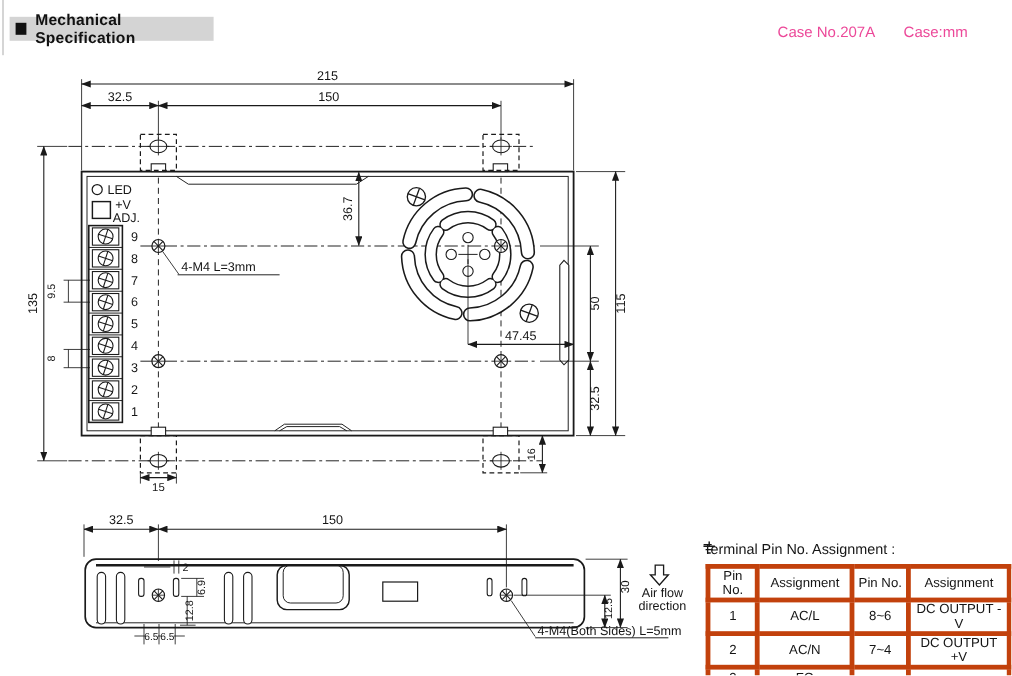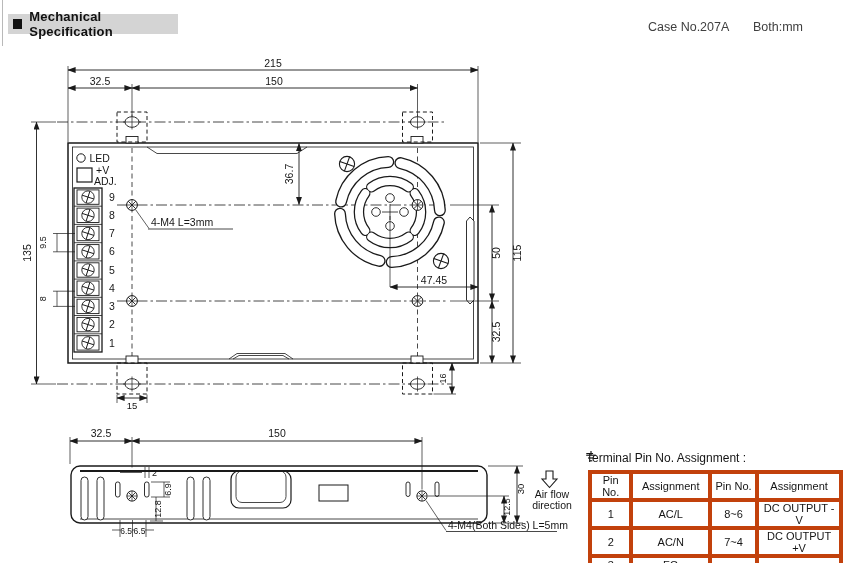--- a/index.html
+++ b/index.html
@@ -3,21 +3,21 @@
 <meta charset="utf-8">
 <style>
   html,body{margin:0;padding:0;background:#fff;}
   .page{position:relative;width:843px;height:563px;background:#fff;overflow:hidden;
         font-family:"Liberation Sans",sans-serif;color:#111;}
   .edge-line{position:absolute;left:2px;top:0;width:1px;height:46px;background:#b9b9b9;}
   .hdr{position:absolute;left:8px;top:14px;width:170px;height:20px;background:#d4d4d4;
        display:flex;align-items:center;}
   .hdr .sq{width:10px;height:10px;background:#111;margin-left:5px;}
   .hdr .ttl{font-size:13px;font-weight:700;margin-left:7px;letter-spacing:0.2px;}
-  .caseinfo{position:absolute;top:20px;font-size:12.5px;color:#404040;}
+  .caseinfo{position:absolute;top:20px;font-size:12.5px;color:#ec4899;}
   .ci1{left:648px;} .ci2{left:753px;}
   svg{position:absolute;left:0;top:0;}
   svg text{font-family:"Liberation Sans",sans-serif;fill:#161616;}
   .t{font-size:10.5px;text-anchor:middle;}
   .tl{font-size:10.5px;text-anchor:start;}
   .t9{font-size:9px;text-anchor:middle;}
   .t95{font-size:9.5px;text-anchor:middle;}
   .t85{font-size:8.5px;text-anchor:middle;}
   .ol{stroke:#1a1a1a;stroke-width:1.5;fill:none;}
   .ol2{stroke:#1a1a1a;stroke-width:0.8;fill:none;}
@@ -44,21 +44,21 @@
 <body>
 
 <div class="page">
   <div class="edge-line"></div>
 
   <div class="hdr">
     <div class="sq"></div>
     <div class="ttl">Mechanical Specification</div>
   </div>
   <div class="caseinfo ci1">Case No.207A</div>
-  <div class="caseinfo ci2">Both:mm</div>
+  <div class="caseinfo ci2">Case:mm</div>
 
   <svg width="843" height="563" viewBox="0 0 843 563">
     <defs>
       <marker id="ar" viewBox="0 0 8 6" refX="7.6" refY="3" markerWidth="8" markerHeight="6" orient="auto-start-reverse" markerUnits="userSpaceOnUse">
         <path d="M0,0 L8,3 L0,6 z" fill="#1a1a1a"></path>
       </marker>
       <g id="gTabHole">
         <ellipse rx="7" ry="5.3" fill="#fff" stroke="#1a1a1a" stroke-width="0.9"></ellipse>
         <line x1="-9" y1="0" x2="9" y2="0" stroke="#1a1a1a" stroke-width="0.7"></line>
         <line x1="0" y1="-7.5" x2="0" y2="7.5" stroke="#1a1a1a" stroke-width="0.7"></line>

